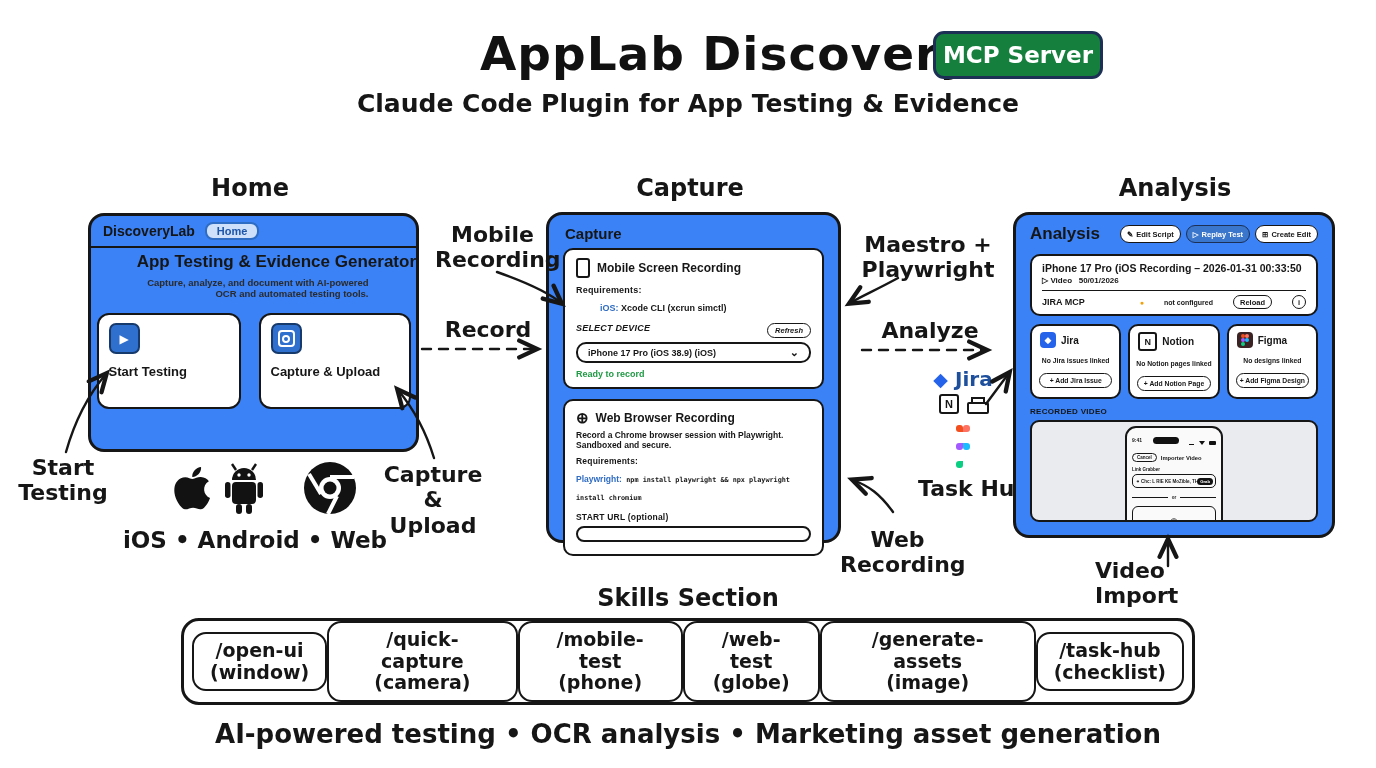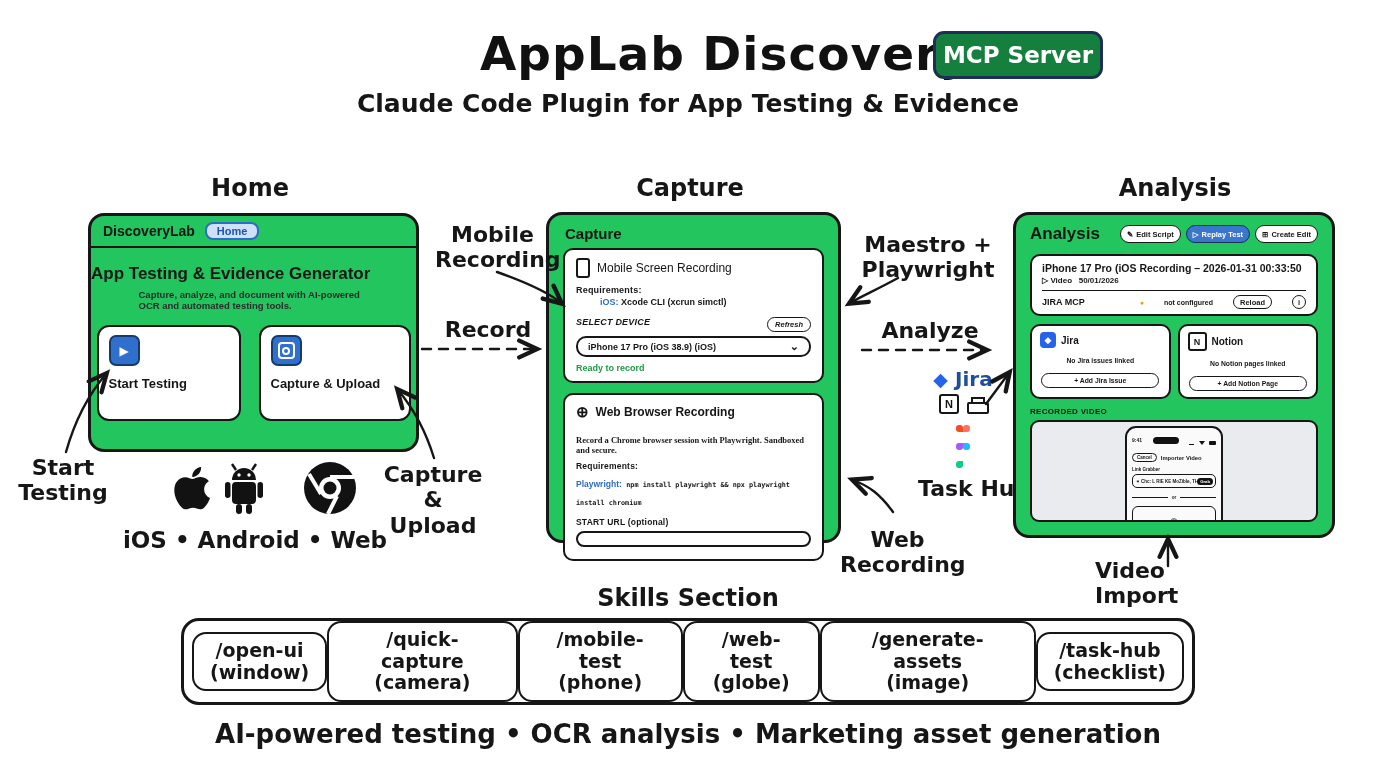--- a/index.html
+++ b/index.html
@@ -3,21 +3,21 @@
 <meta charset="utf-8">
 <style>
   html,body{margin:0;padding:0;background:#fff;}
   #canvas{position:relative;width:1376px;height:768px;background:#ffffff;overflow:hidden;
           font-family:"Liberation Sans",sans-serif;color:#161616;}
   .abs{position:absolute;}
   
   .hw{font-family:"DejaVu Sans",sans-serif;font-weight:600;color:#161616;line-height:1.15;}
   .hw-big{font-family:"DejaVu Sans",sans-serif;font-weight:800;color:#111;}
   
-  .panel{position:absolute;background:#22c55e;border:3px solid #161616;border-radius:16px;}
+  .panel{position:absolute;background:#3b82f6;border:3px solid #161616;border-radius:16px;}
   .card{background:#fff;border:2px solid #161616;border-radius:10px;}
   .pill{border:2px solid #161616;border-radius:9px;background:#fff;display:inline-flex;align-items:center;justify-content:center;}
   .blue{background:#3a76cc;color:#fff;}
   .small-cap{font-size:9px;font-weight:700;letter-spacing:.2px;}
   .tiny{font-size:7.5px;font-weight:700;}
   svg.overlay{position:absolute;left:0;top:0;width:1376px;height:768px;pointer-events:none;}
   .center{display:flex;align-items:center;justify-content:center;}
 </style>
 </head>
 <body>
@@ -32,21 +32,21 @@
   <div class="abs hw" style="left:190px;top:175px;width:120px;text-align:center;font-size:24px;">Home</div>
   <div class="abs hw" style="left:630px;top:175px;width:120px;text-align:center;font-size:24px;">Capture</div>
   <div class="abs hw" style="left:1110px;top:175px;width:130px;text-align:center;font-size:24px;">Analysis</div>
 
   <div class="panel" style="left:88px;top:213px;width:325px;height:233px;">
     <div style="display:flex;align-items:center;gap:10px;padding:6px 12px;border-bottom:2.5px solid #161616;">
       <span style="font-weight:800;font-size:14px;">DiscoveryLab</span>
       <span style="background:#cfe0fb;border:2px solid #2f6cc4;border-radius:8px;color:#1d55a8;
                    font-weight:700;font-size:11px;padding:1px 10px;">Home</span>
     </div>
-    <div style="text-align:left;padding-top:16px;">
+    <div style="text-align:right;padding-top:4px;">
       <div style="font-weight:800;font-size:17px;">App Testing &amp; Evidence Generator</div>
       <div style="font-weight:700;font-size:9.5px;color:#2b2b2b;width:230px;margin:5px auto 0;">Capture, analyze, and document with AI-powered OCR and automated testing tools.</div>
     </div>
     <div style="display:flex;gap:18px;justify-content:center;margin-top:14px;">
       <div class="card" style="width:120px;height:76px;padding:8px 10px;border-radius:12px;">
         <div style="width:27px;height:27px;background:#2f6fce;border:2px solid #173a6d;border-radius:7px;
                     color:#fff;font-size:12px;" class="center">
           <span>▶</span>
         </div>
         <div style="font-weight:800;font-size:13px;margin-top:10px;">Start Testing</div>
@@ -94,45 +94,45 @@
 
   <div class="abs hw" style="left:18px;top:455px;width:90px;text-align:center;font-size:22px;">Start Testing</div>
   <div class="abs hw" style="left:378px;top:462px;width:110px;text-align:center;font-size:22px;">Capture &amp; Upload</div>
 
   <div class="panel" style="left:546px;top:212px;width:289px;height:325px;">
     <div style="font-weight:800;font-size:15px;padding:10px 16px 4px;">Capture</div>
 
     <div class="card" style="margin:2px 14px 0;padding:8px 11px;">
       <div style="display:flex;align-items:center;gap:7px;">
         <span style="width:10px;height:16px;border:2px solid #161616;border-radius:3px;display:inline-block;"></span>
-        <span style="font-weight:400;font-size:12px;">Mobile Screen Recording</span>
+        <span style="font-weight:700;font-size:12px;">Mobile Screen Recording</span>
       </div>
       <div class="small-cap" style="margin-top:7px;">Requirements:</div>
-      <div style="font-size:9px;font-weight:700;margin-top:2px;padding-left:24px;">
+      <div style="font-size:9px;font-weight:700;margin-top:8px;padding-left:24px;">
         <span style="color:#2f6cc4;">iOS:</span>
         <span>Xcode CLI (xcrun simctl)</span>
       </div>
       <div style="display:flex;justify-content:space-between;margin-top:10px;font-style:italic;">
         <span class="small-cap">SELECT DEVICE</span>
         <span class="pill tiny" style="height:13px;padding:0 7px;border-width:1.5px;">Refresh</span>
       </div>
       <div class="pill" style="width:100%;box-sizing:border-box;height:21px;margin-top:4px;border-radius:10px;
                   justify-content:space-between;padding:0 10px;">
         <span style="font-size:9px;font-weight:700;">iPhone 17 Pro (iOS 38.9) (iOS)</span>
         <span style="font-size:11px;font-weight:700;">⌄</span>
       </div>
       <div style="color:#1f9a44;font-weight:700;font-size:9px;margin-top:6px;">Ready to record</div>
     </div>
 
     <div class="card" style="margin:10px 14px 0;padding:8px 11px;">
       <div style="display:flex;align-items:center;gap:7px;">
         <span style="font-size:15px;font-weight:700;">⊕</span>
         <span style="font-weight:800;font-size:12px;">Web Browser Recording</span>
       </div>
-      <div style="font-size:8.5px;font-weight:700;margin-top:14px;font-family:Liberation Serif, serif;">Record a Chrome browser session with Playwright. Sandboxed and secure.</div>
+      <div style="font-size:8.5px;font-weight:700;margin-top:3px;">Record a Chrome browser session with Playwright. Sandboxed and secure.</div>
       <div class="small-cap" style="margin-top:6px;font-size:8.5px;">Requirements:</div>
       <div style="margin-top:2px;">
         <span style="color:#2f6cc4;font-weight:700;font-size:8.5px;">Playwright:</span>
         <span style="font-family:'DejaVu Sans Mono',monospace;font-size:6.8px;font-weight:700;">npm install playwright &amp;&amp; npx playwright install chromium</span>
       </div>
       <div class="small-cap" style="margin-top:8px;font-size:8.5px;">START URL (optional)</div>
       <div class="pill" style="width:100%;box-sizing:border-box;height:16px;margin-top:4px;border-radius:8px;"></div>
     </div>
   </div>
 
@@ -215,20 +215,34 @@
 
       <div class="card" style="flex:1;padding:6px 5px;text-align:center;">
         <div style="display:flex;align-items:center;gap:5px;justify-content:flex-start;padding-left:3px;">
           <span style="width:15px;height:15px;border:2px solid #161616;border-radius:3px;font-weight:800;font-size:9px;" class="center">N</span>
           <span style="font-weight:800;font-size:10px;">Notion</span>
         </div>
         <div style="font-size:6.8px;font-weight:700;margin-top:9px;">No Notion pages linked</div>
         <div class="pill tiny" style="height:13px;margin-top:9px;width:92%;border-width:1.5px;font-size:6.8px;">+ Add Notion Page</div>
       </div>
 
+      <div class="card" style="flex:1;padding:6px 5px;text-align:center;">
+        <div style="display:flex;align-items:center;gap:5px;justify-content:flex-start;padding-left:3px;">
+          <span style="width:16px;height:16px;background:#3b2323;border-radius:4px;position:relative;overflow:hidden;">
+            <span style="position:absolute;left:4px;top:2px;width:4px;height:4px;background:#f24e1e;border-radius:2px;"></span>
+            <span style="position:absolute;left:8px;top:2px;width:4px;height:4px;background:#ff7262;border-radius:2px;"></span>
+            <span style="position:absolute;left:4px;top:6px;width:4px;height:4px;background:#a259ff;border-radius:2px;"></span>
+            <span style="position:absolute;left:8px;top:6px;width:4px;height:4px;background:#1abcfe;border-radius:2px;"></span>
+            <span style="position:absolute;left:4px;top:10px;width:4px;height:4px;background:#0acf83;border-radius:2px;"></span>
+          </span>
+          <span style="font-weight:800;font-size:10px;">Figma</span>
+        </div>
+        <div style="font-size:6.8px;font-weight:700;margin-top:9px;">No designs linked</div>
+        <div class="pill tiny" style="height:13px;margin-top:9px;width:92%;border-width:1.5px;font-size:6.8px;">+ Add Figma Design</div>
+      </div>
     </div>
 
     <div style="font-weight:800;font-size:8px;letter-spacing:.3px;margin:8px 14px 0;">RECORDED VIDEO</div>
 
     <div style="margin:4px 14px 0;height:98px;background:#e9ebee;border:2px solid #161616;border-radius:9px;
                 position:relative;overflow:hidden;">
       <div style="position:absolute;left:50%;transform:translateX(-50%);top:4px;width:98px;height:120px;background:#fafafa;
                   border:2.5px solid #161616;border-radius:11px;padding:3px 5px;box-sizing:border-box;">
         <div style="display:flex;align-items:center;justify-content:space-between;">
           <span style="font-size:5px;font-weight:800;">9:41</span>

